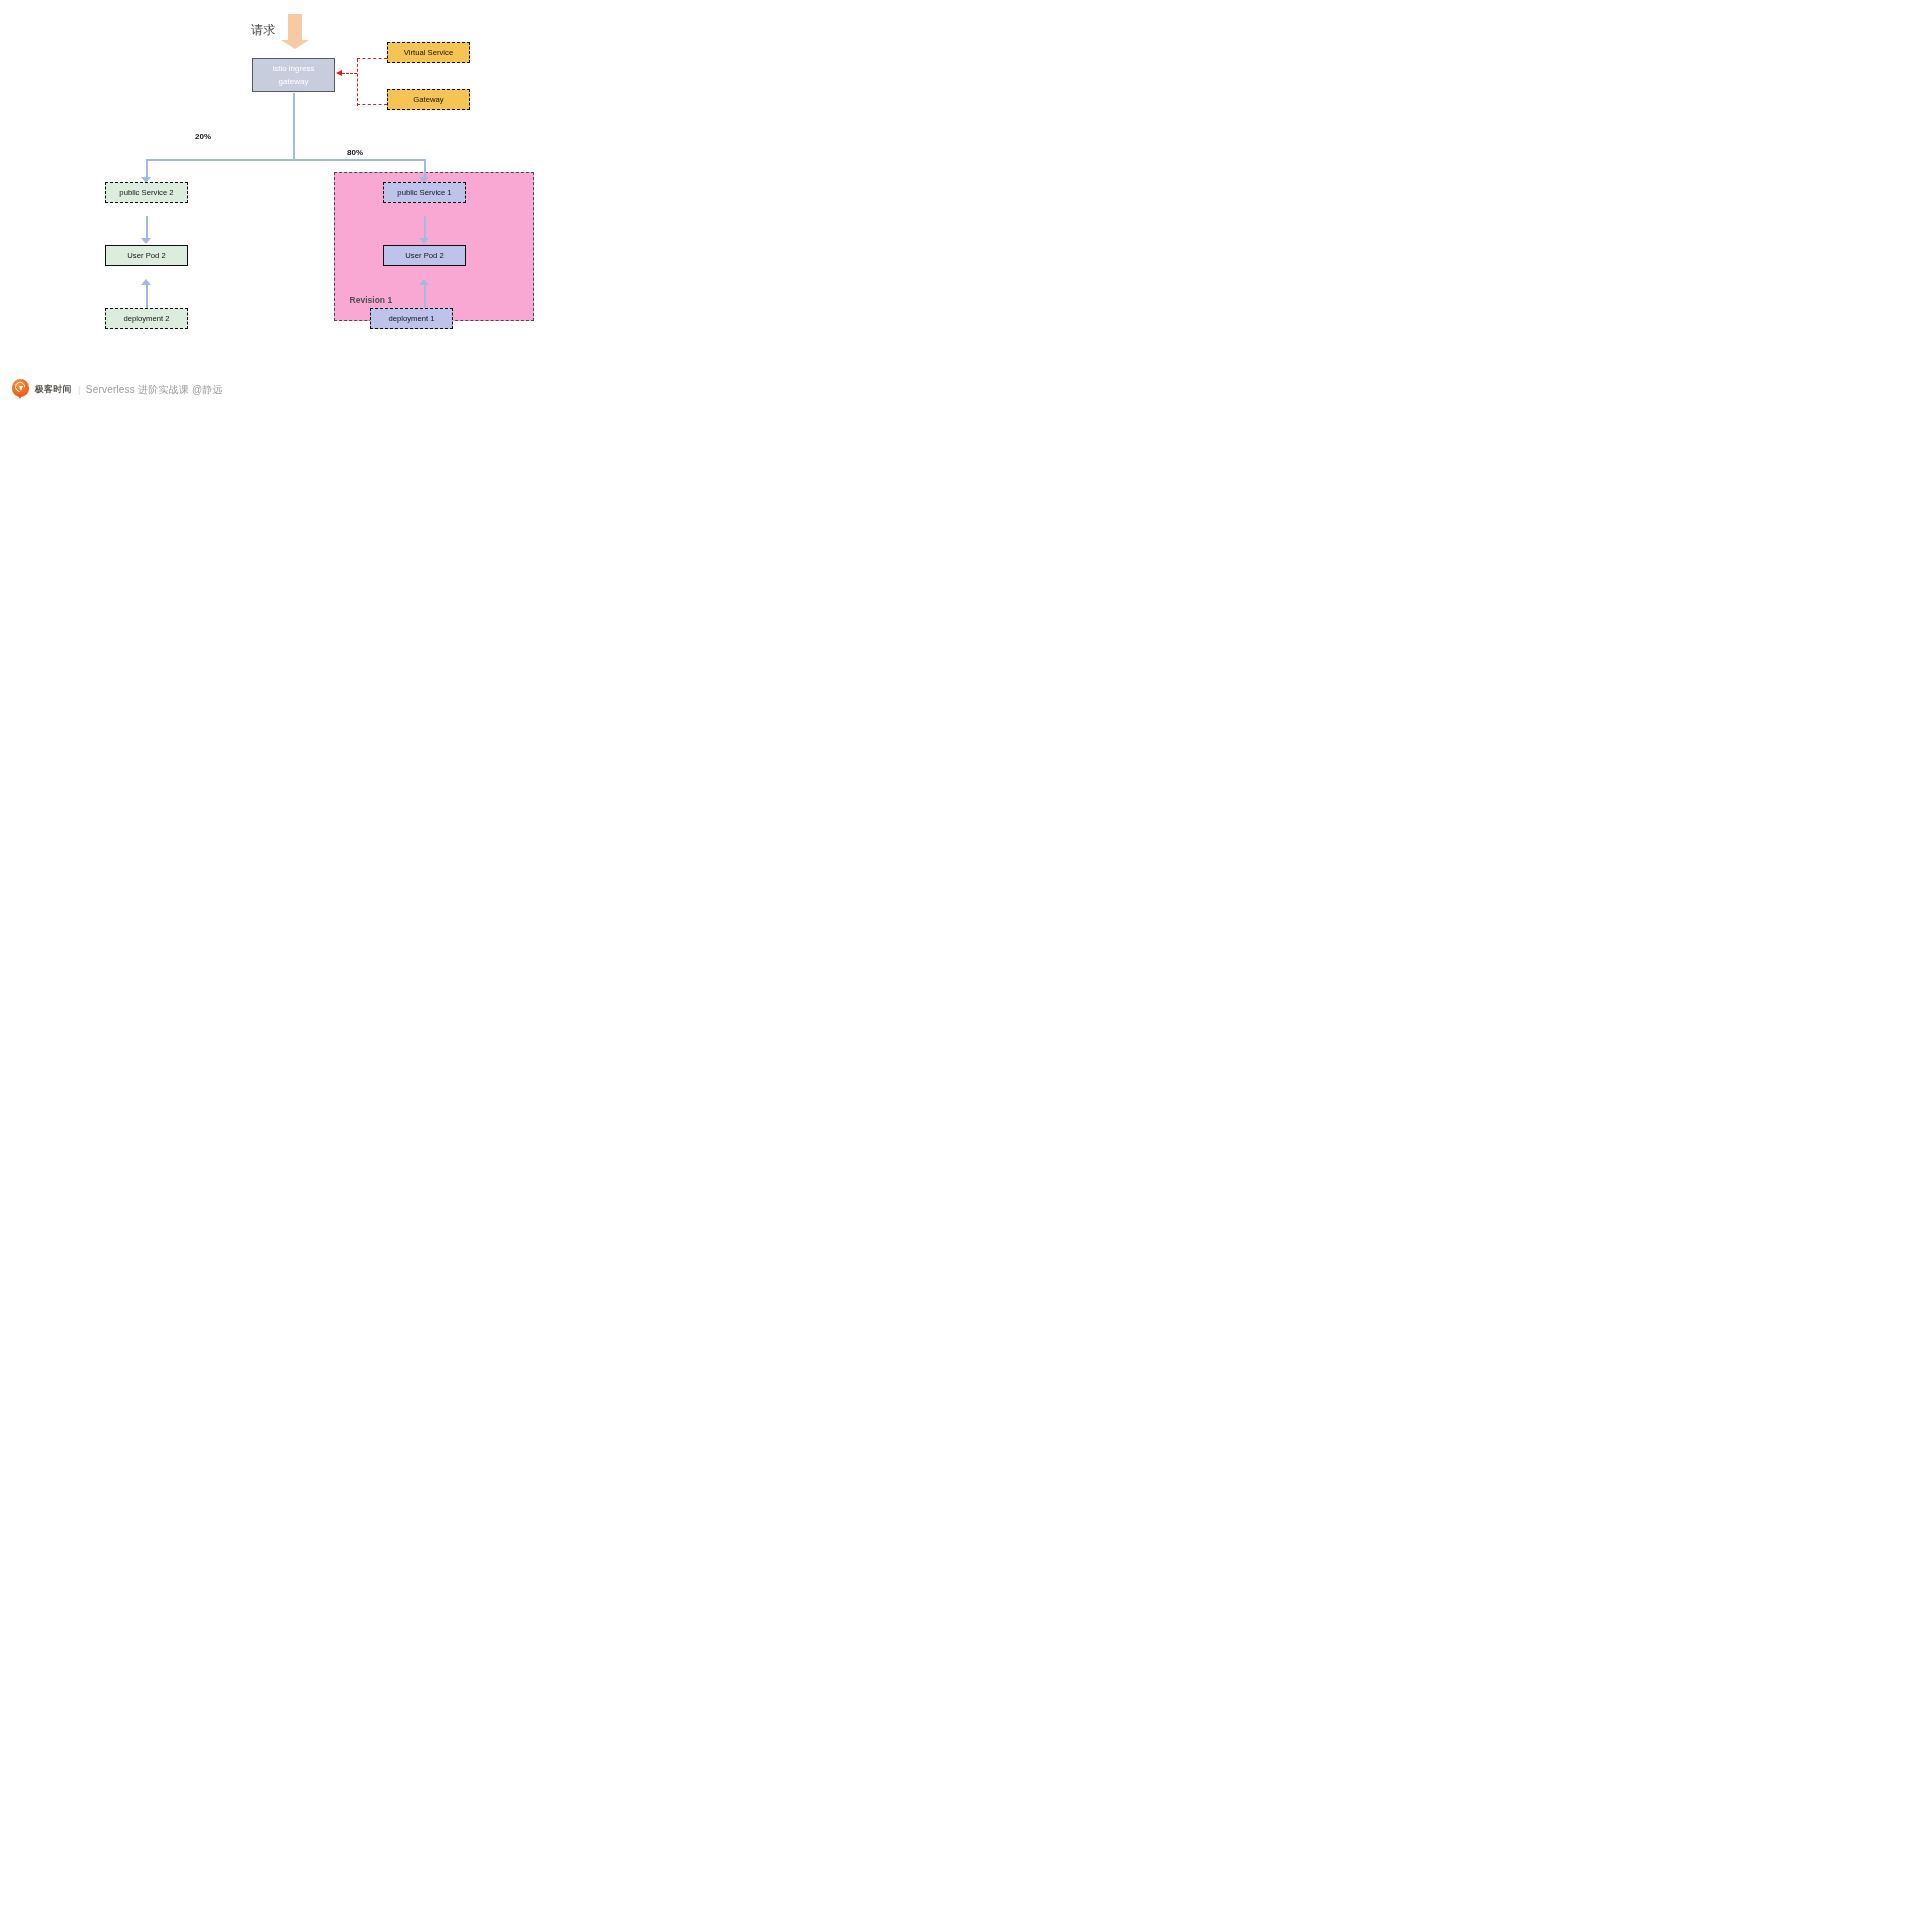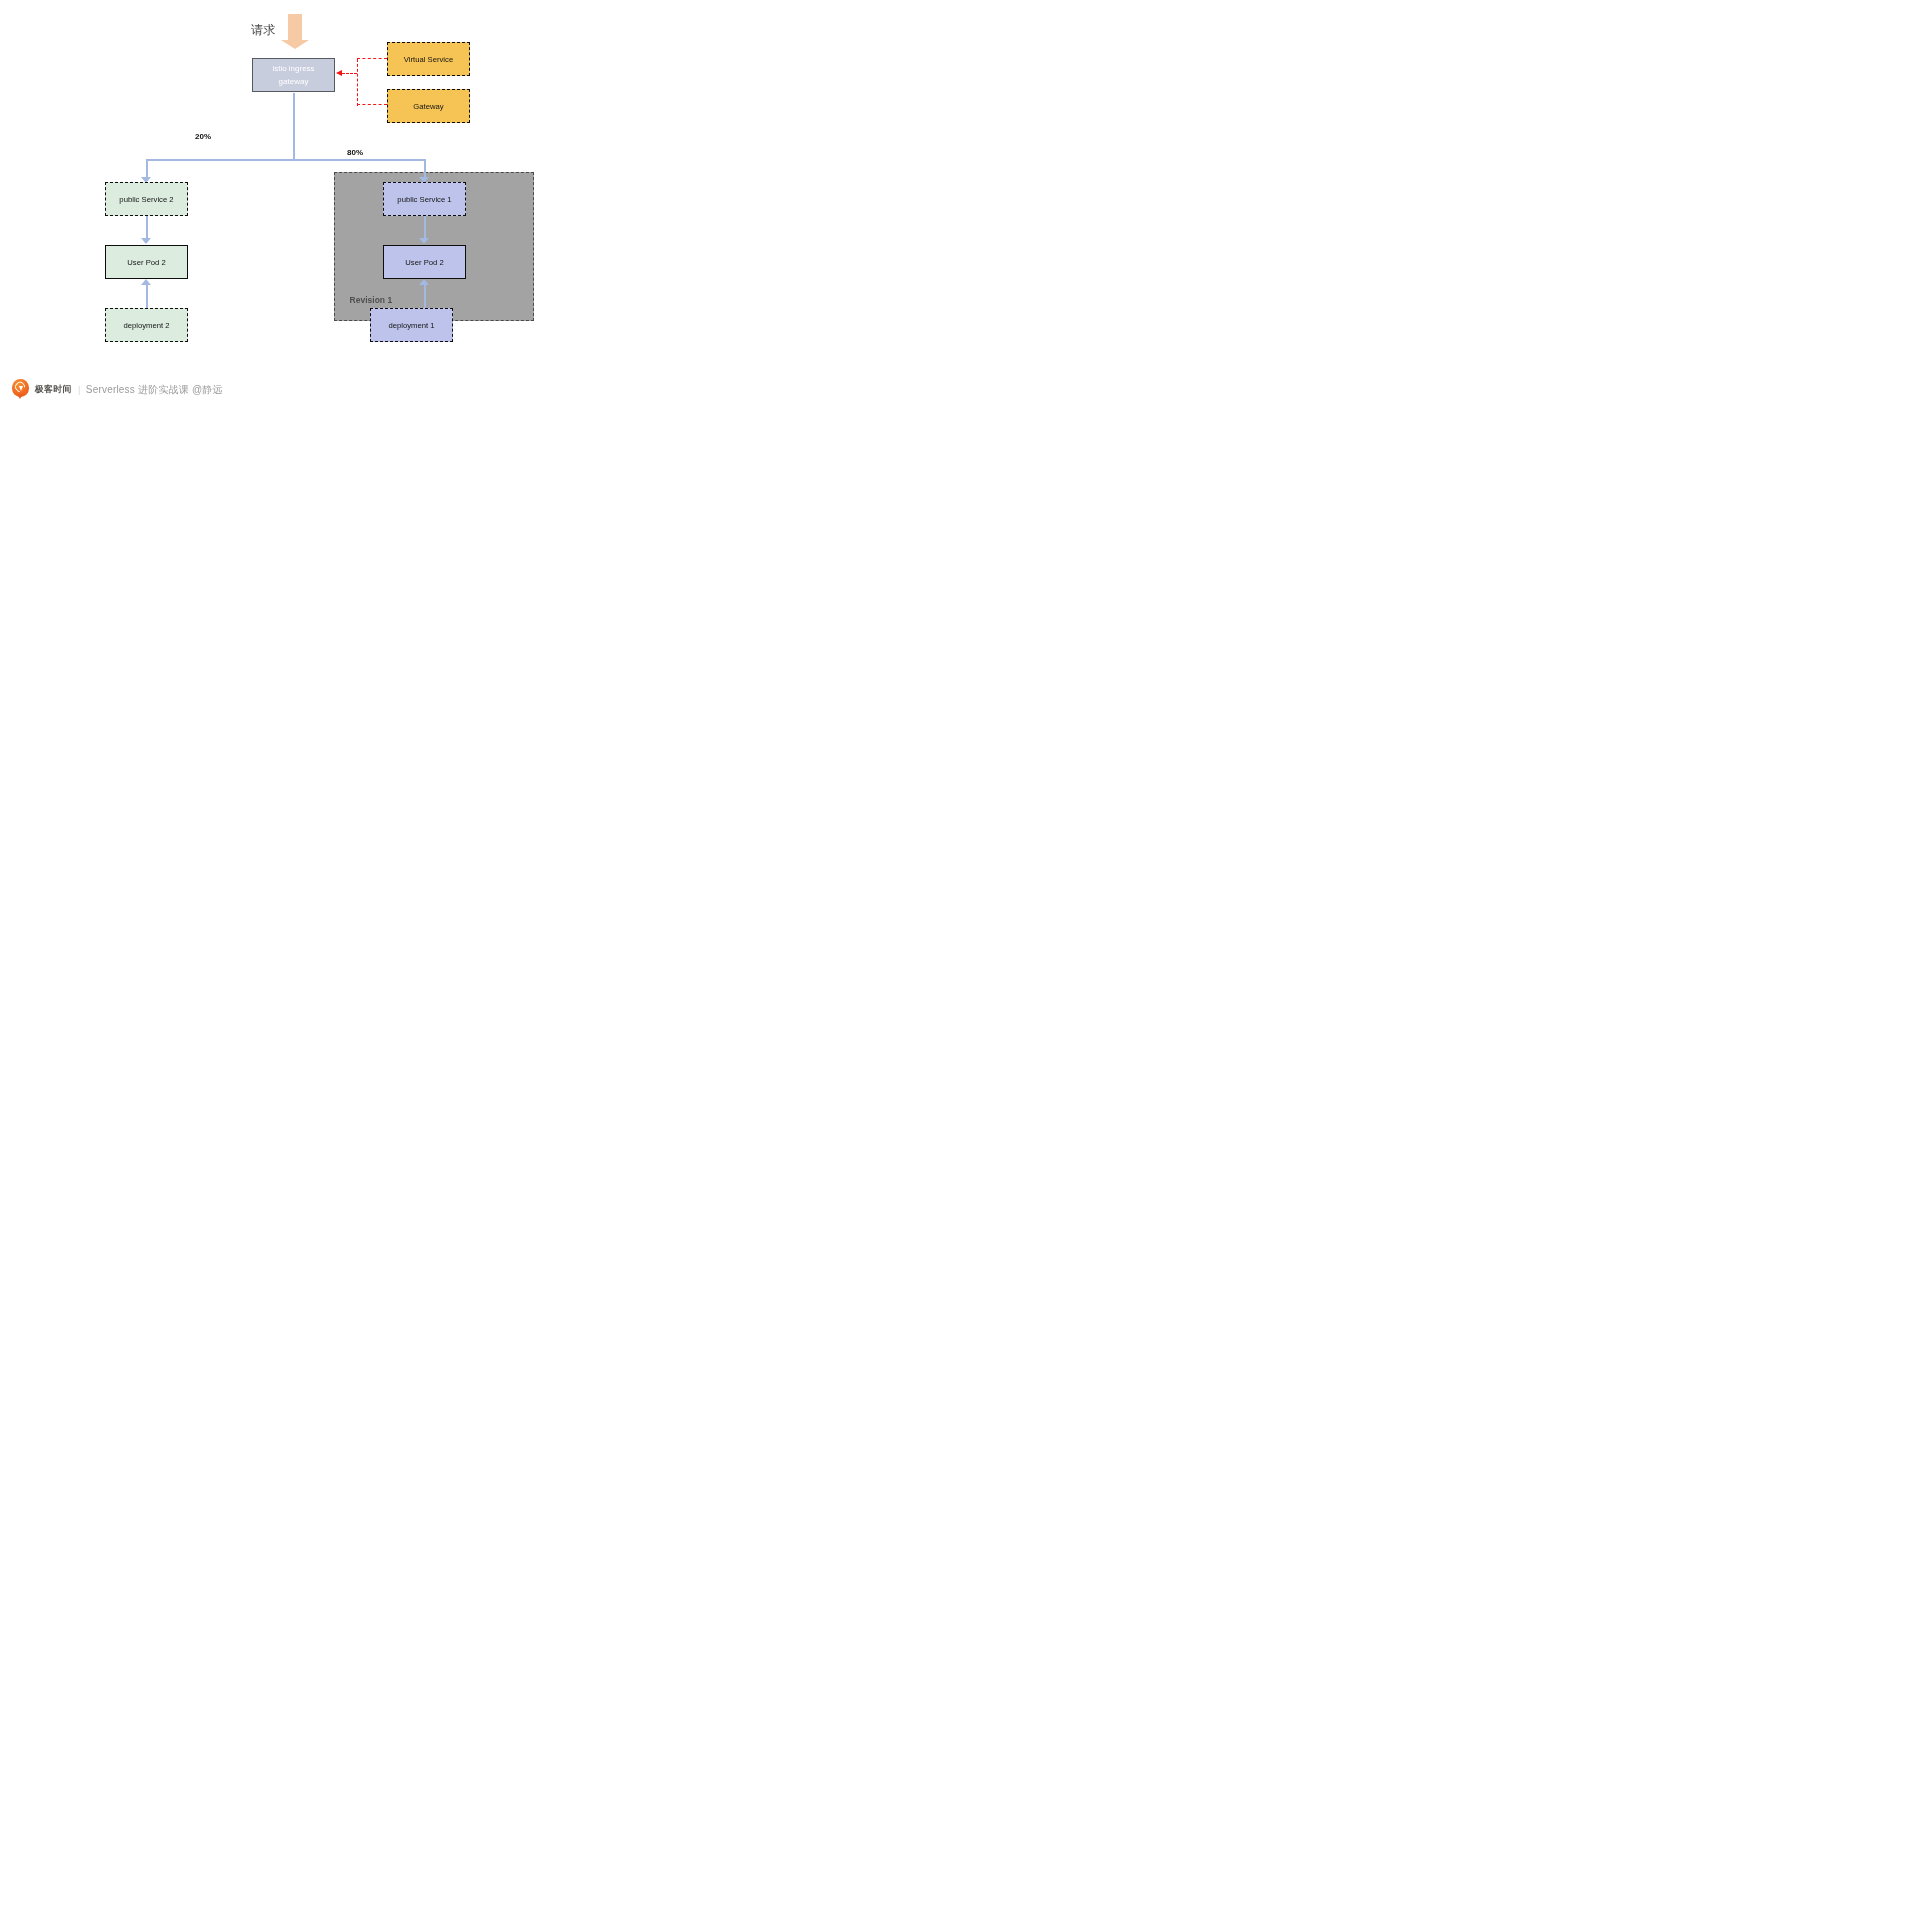--- a/index.html
+++ b/index.html
@@ -3,37 +3,37 @@
 <meta charset="utf-8">
 <style>
   html,body{margin:0;padding:0;background:#fff;}
   .canvas{
     position:relative;width:596px;height:401px;background:#ffffff;
     font-family:"Liberation Sans", sans-serif;overflow:hidden;
   }
   
   .node{position:absolute;display:flex;align-items:center;justify-content:center;
         text-align:center;box-sizing:border-box;z-index:3;}
-  .node.small{width:83px;height:34px;font-size:7.7px;color:#141414;}
+  .node.small{width:83px;height:21px;font-size:7.7px;color:#141414;}
   .grn-fill{background:#DCEDE0;}
   .per-fill{background:#BDC3EA;}
   .org-fill{background:#F6C455;}
   .dash-black{border:1.2px dashed #0d0d0d;}
   .solid-black{border:1.2px solid #0d0d0d;}
   .istio-node{
     position:absolute;left:252px;top:58px;width:83px;height:34px;
     background:#C8CDDE;border:1.2px solid #555A61;box-sizing:border-box;
     color:#ffffff;font-size:8px;line-height:13.5px;text-align:center;
     display:flex;flex-direction:column;justify-content:center;z-index:3;
   }
   .cfg-node{color:#ffffff;font-size:8px;}
   
   .container{position:absolute;box-sizing:border-box;border:1.2px dashed #4A4A4A;z-index:1;}
   .rev2{left:54px;top:172px;width:200px;height:207px;background:#C9CDDF;}
-  .rev1{left:334px;top:172px;width:200px;height:149px;background:#a3a3a3;}
+  .rev1{left:334px;top:172px;width:200px;height:149px;background:#f9a8d4;}
   .rev-label{position:absolute;left:10.8px;bottom:15.4px;font-size:8.5px;font-weight:bold;}
   .rev-label.white{color:#ffffff;}
   .rev-label.gray{color:#4F4F4F;left:14.6px;}
   
   .req-label{position:absolute;left:251px;top:21.6px;font-size:12.3px;color:#4A4A4A;z-index:3;}
   .big-arrow-shaft{position:absolute;left:288px;top:14px;width:14px;height:27px;background:#F6CAA4;z-index:2;}
   .big-arrow-head{position:absolute;left:281px;top:40px;width:0;height:0;z-index:2;
     border-left:14px solid transparent;border-right:14px solid transparent;border-top:9.2px solid #F6CAA4;}
   
   .blue{background:#A4B9E2;position:absolute;z-index:2;}

